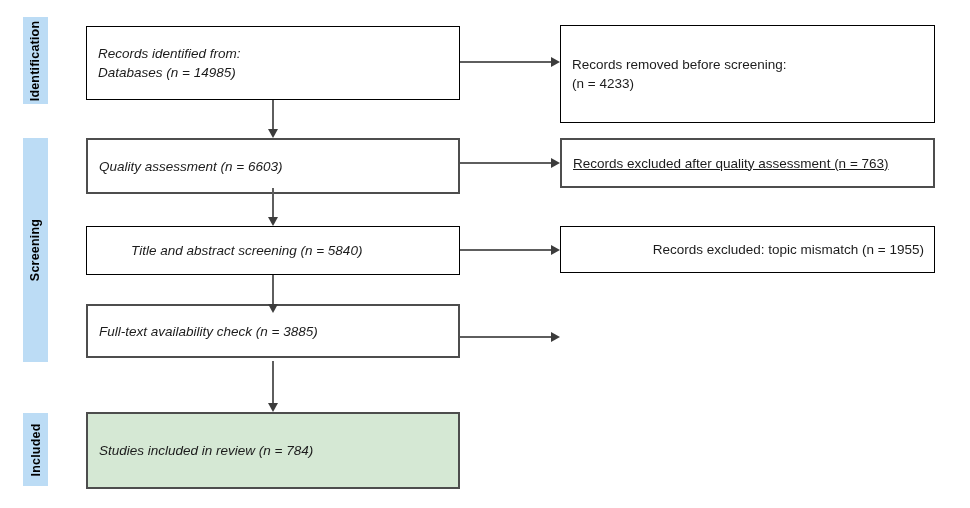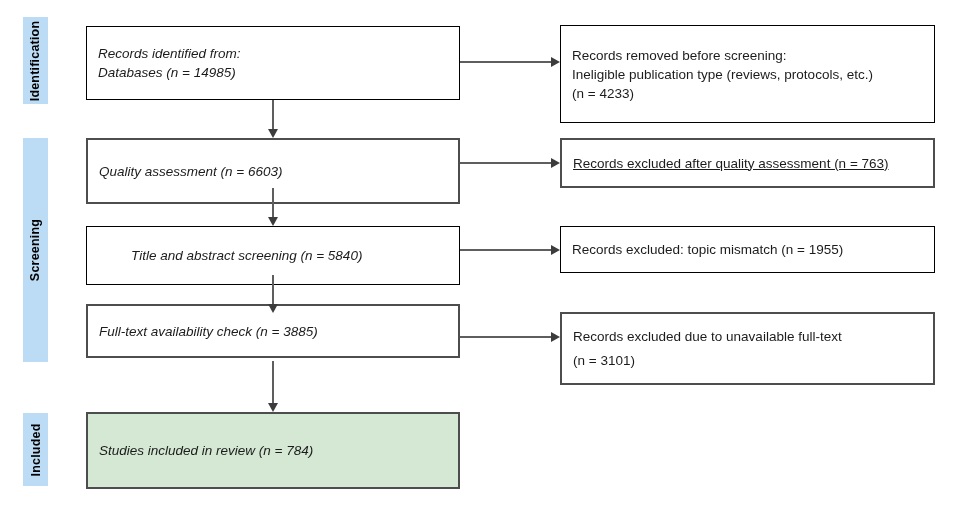--- a/index.html
+++ b/index.html
@@ -93,54 +93,49 @@
   </div>
   <div class="stage-label" style="top:413px; height:73px;">
     <span class="stage-text">Included</span>
   </div>
 
   <div class="box main-box thin" style="top:26px; height:74px;">
     <div class="line">Records identified from:</div>
     <div class="line">Databases (n = 14985)</div>
   </div>
 
-  <div class="box main-box thick" style="top:138px; height:66px;">
+  <div class="box main-box thick" style="top:138px; height:56px;">
     <div class="line">Quality assessment (n = 6603)</div>
   </div>
 
-  <div class="box main-box thin" style="top:226px; height:59px;padding-left:44px;">
+  <div class="box main-box thin" style="top:226px; height:49px;padding-left:44px;">
     <div class="line">Title and abstract screening (n = 5840)</div>
   </div>
 
   <div class="box main-box thick" style="top:304px; height:54px;">
     <div class="line">Full-text availability check (n = 3885)</div>
   </div>
 
   <div class="box main-box thick green" style="top:412px; height:77px;">
     <div class="line">Studies included in review (n = 784)</div>
   </div>
 
   <div class="box side-box thin" style="top:25px; height:98px;">
     <div class="line">Records removed before screening:</div>
-    <div class="line">Ineligible publication type (reviews, protocols, etc.)</div>
     <div class="line">(n = 4233)</div>
   </div>
 
   <div class="box side-box thick" style="top:138px; height:50px;text-decoration:underline;">
     <div class="line">Records excluded after quality assessment (n = 763)</div>
   </div>
 
-  <div class="box side-box thin" style="top:226px; height:47px;">
+  <div class="box side-box thin" style="top:226px; height:47px;align-items:flex-end;">
     <div class="line">Records excluded: topic mismatch (n = 1955)</div>
   </div>
 
-  <div class="box side-box thick loose" style="top:312px; height:73px;">
-    <div class="line">Records excluded due to unavailable full-text</div>
-    <div class="line">(n = 3101)</div>
-  </div>
 
   <div>
     <div class="aline vline" style="top:100px; height:29px;"></div>
     <div class="ahead down" style="top:129px;"></div>
   </div>
   <div>
     <div class="aline vline" style="top:188px; height:29px;"></div>
     <div class="ahead down" style="top:217px;"></div>
   </div>
   <div>

